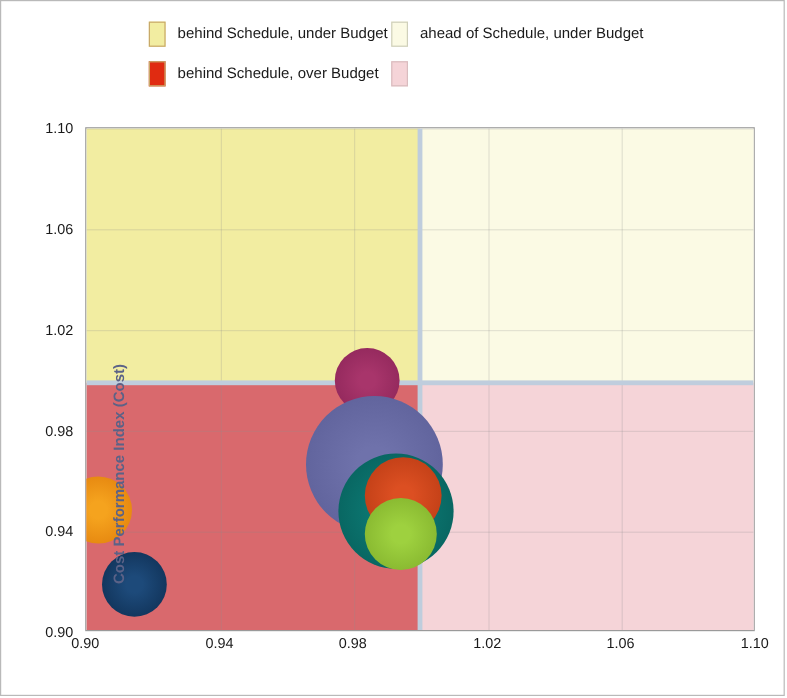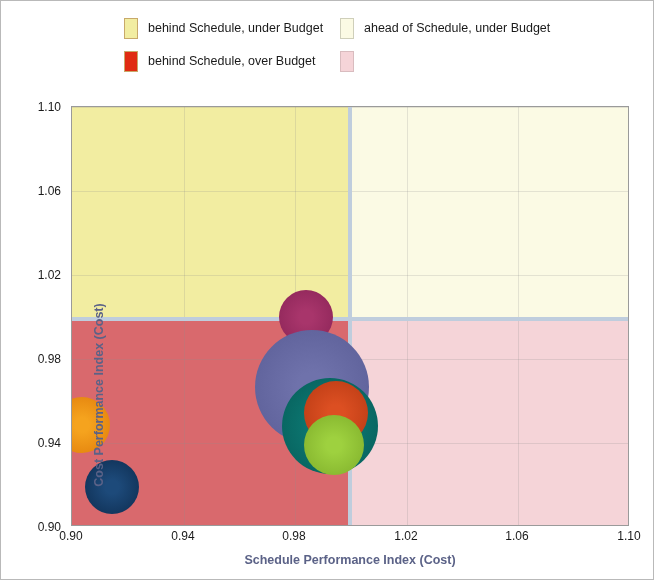--- a/index.html
+++ b/index.html
@@ -34,21 +34,21 @@
   }
   .legend-row {
     position: absolute;
     height: 22px;
     display: flex;
     align-items: center;
   }
   .legend-row.r0 { top: 0px; }
   .legend-row.r1 { top: 33px; }
   .legend-row.c0 { left: 0px; }
-  .legend-row.c1 { left: 216px; }
+  .legend-row.c1 { left: 202px; }
   .legend-swatch {
     width: 14px;
     height: 21px;
     border: 1px solid #c8a96a;
     box-sizing: border-box;
     flex: 0 0 auto;
   }
   .legend-label {
     margin-left: 10px;
     font-size: 12.5px;
@@ -240,15 +240,14 @@
       <div class="ytick-label" style="top: 414px;">0.90</div>
     </div>
   <div id="x-ticks">
       <div class="xtick-label" style="left: 0px;">0.90</div>
       <div class="xtick-label" style="left: 112px;">0.94</div>
       <div class="xtick-label" style="left: 223px;">0.98</div>
       <div class="xtick-label" style="left: 335px;">1.02</div>
       <div class="xtick-label" style="left: 446px;">1.06</div>
       <div class="xtick-label" style="left: 558px;">1.10</div>
     </div>
-  <div id="x-axis-title">Schedule Performance Index (Cost)</div>
 
 </div>
 
 </body></html>

